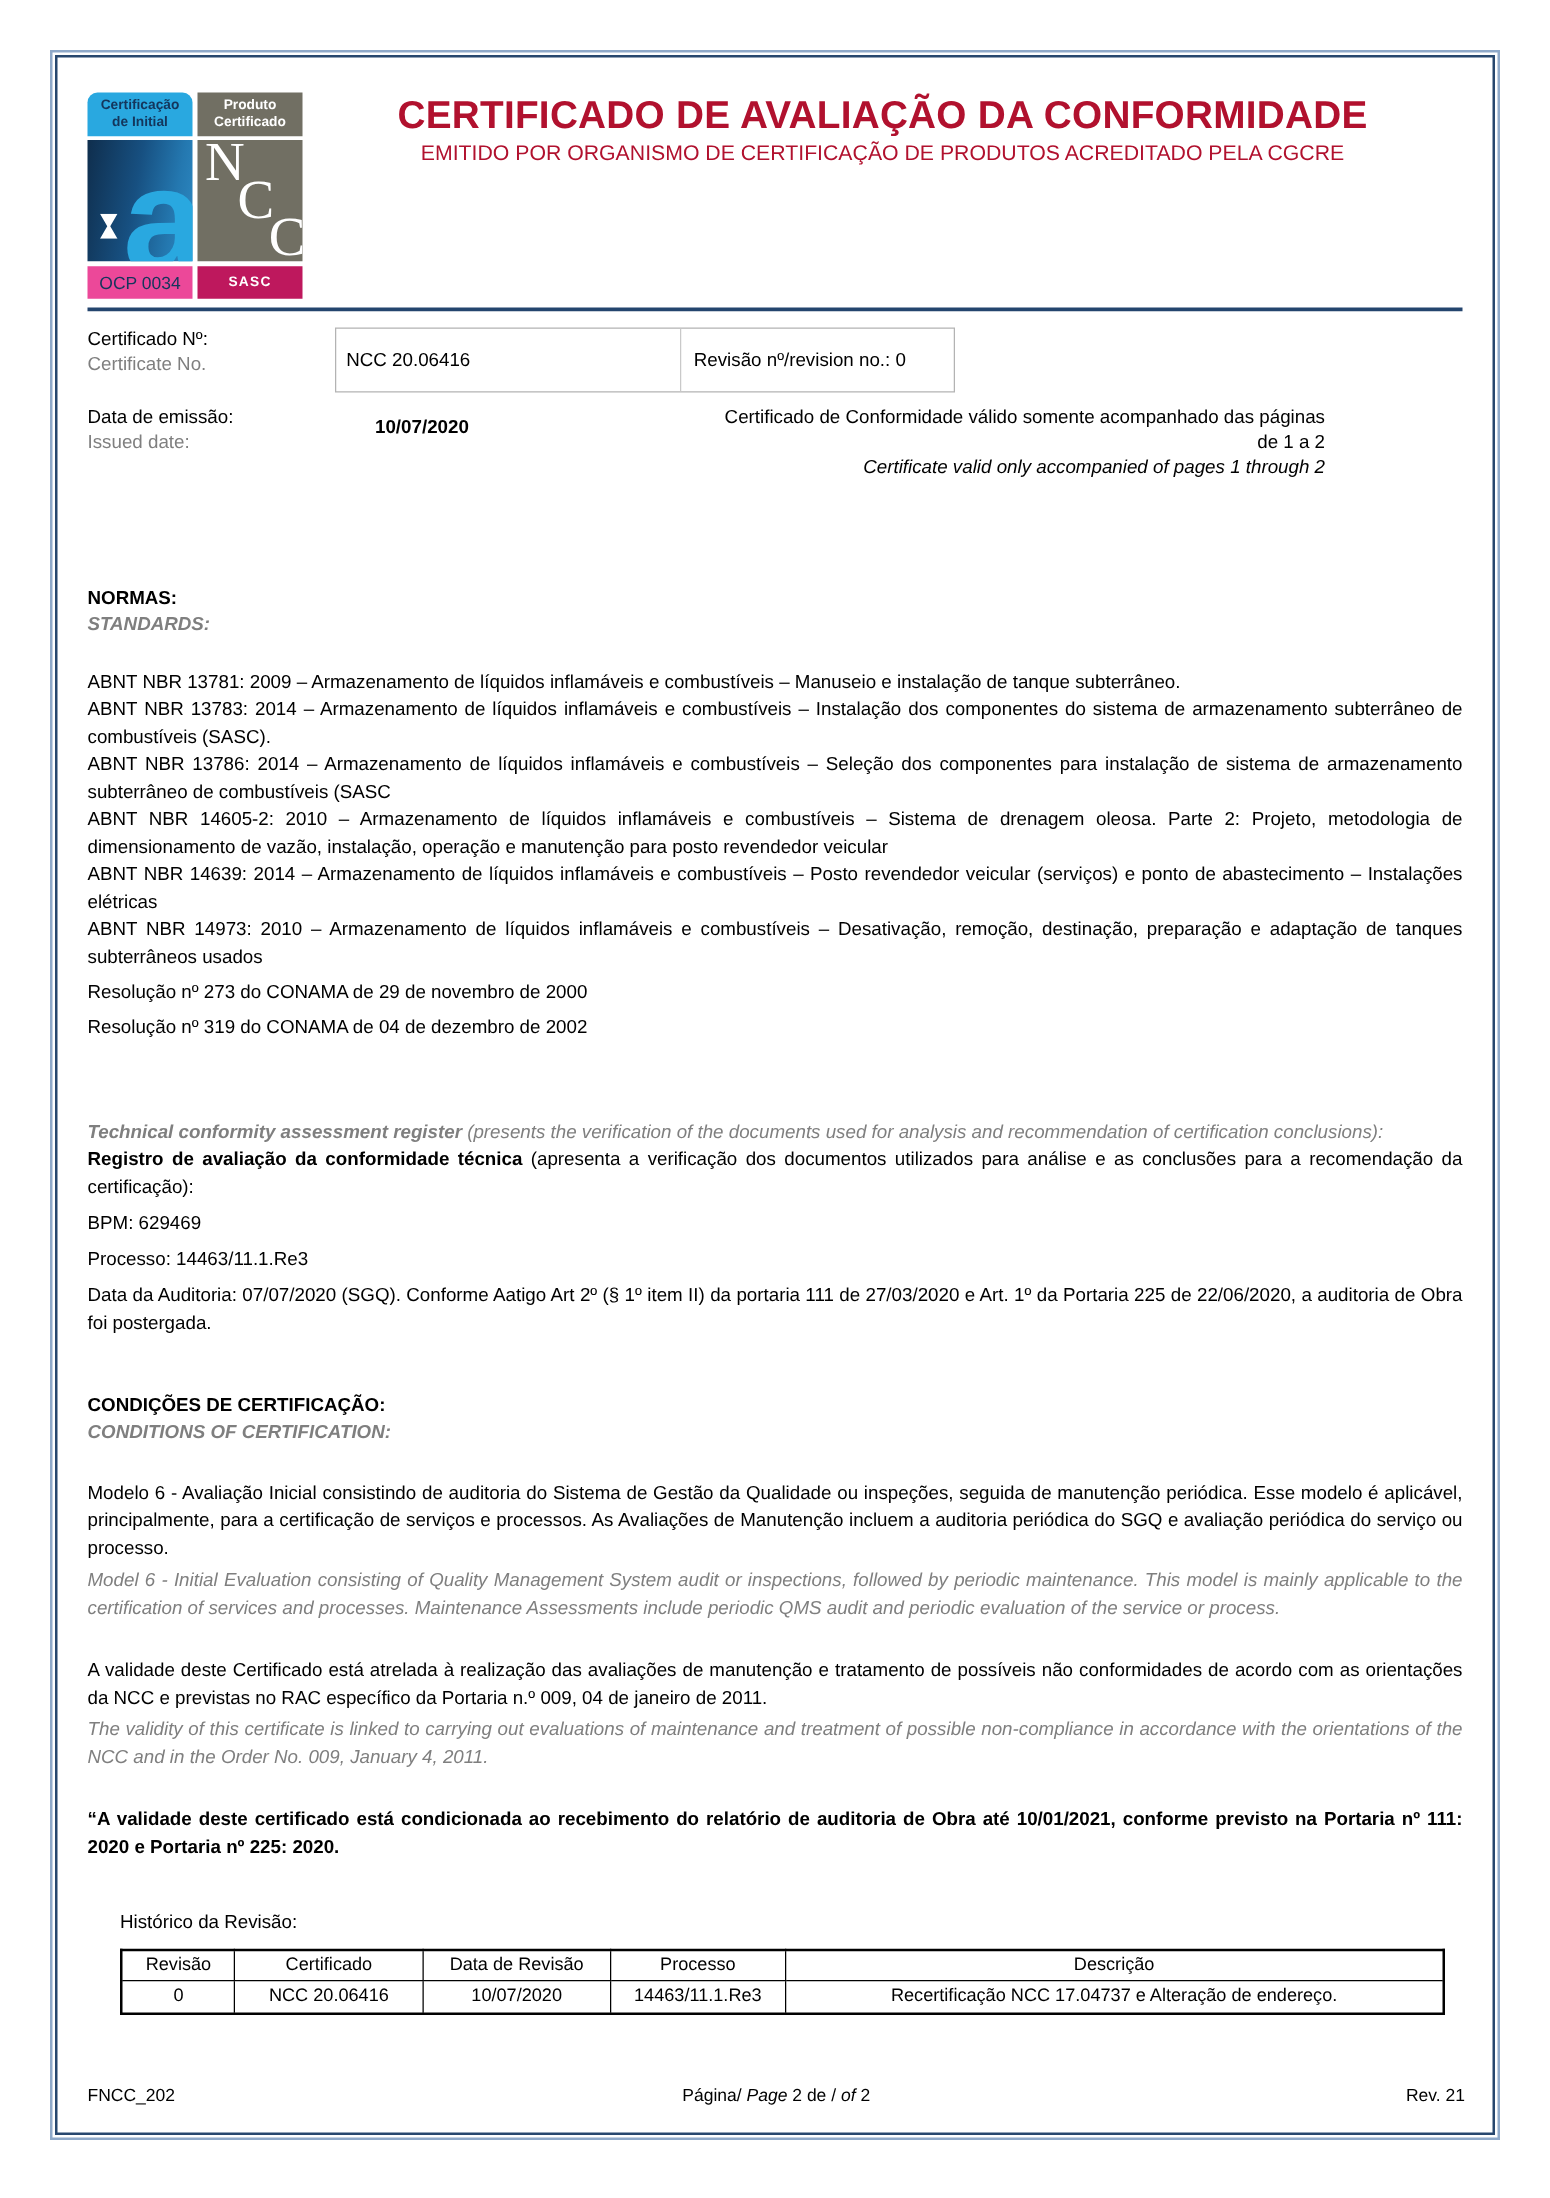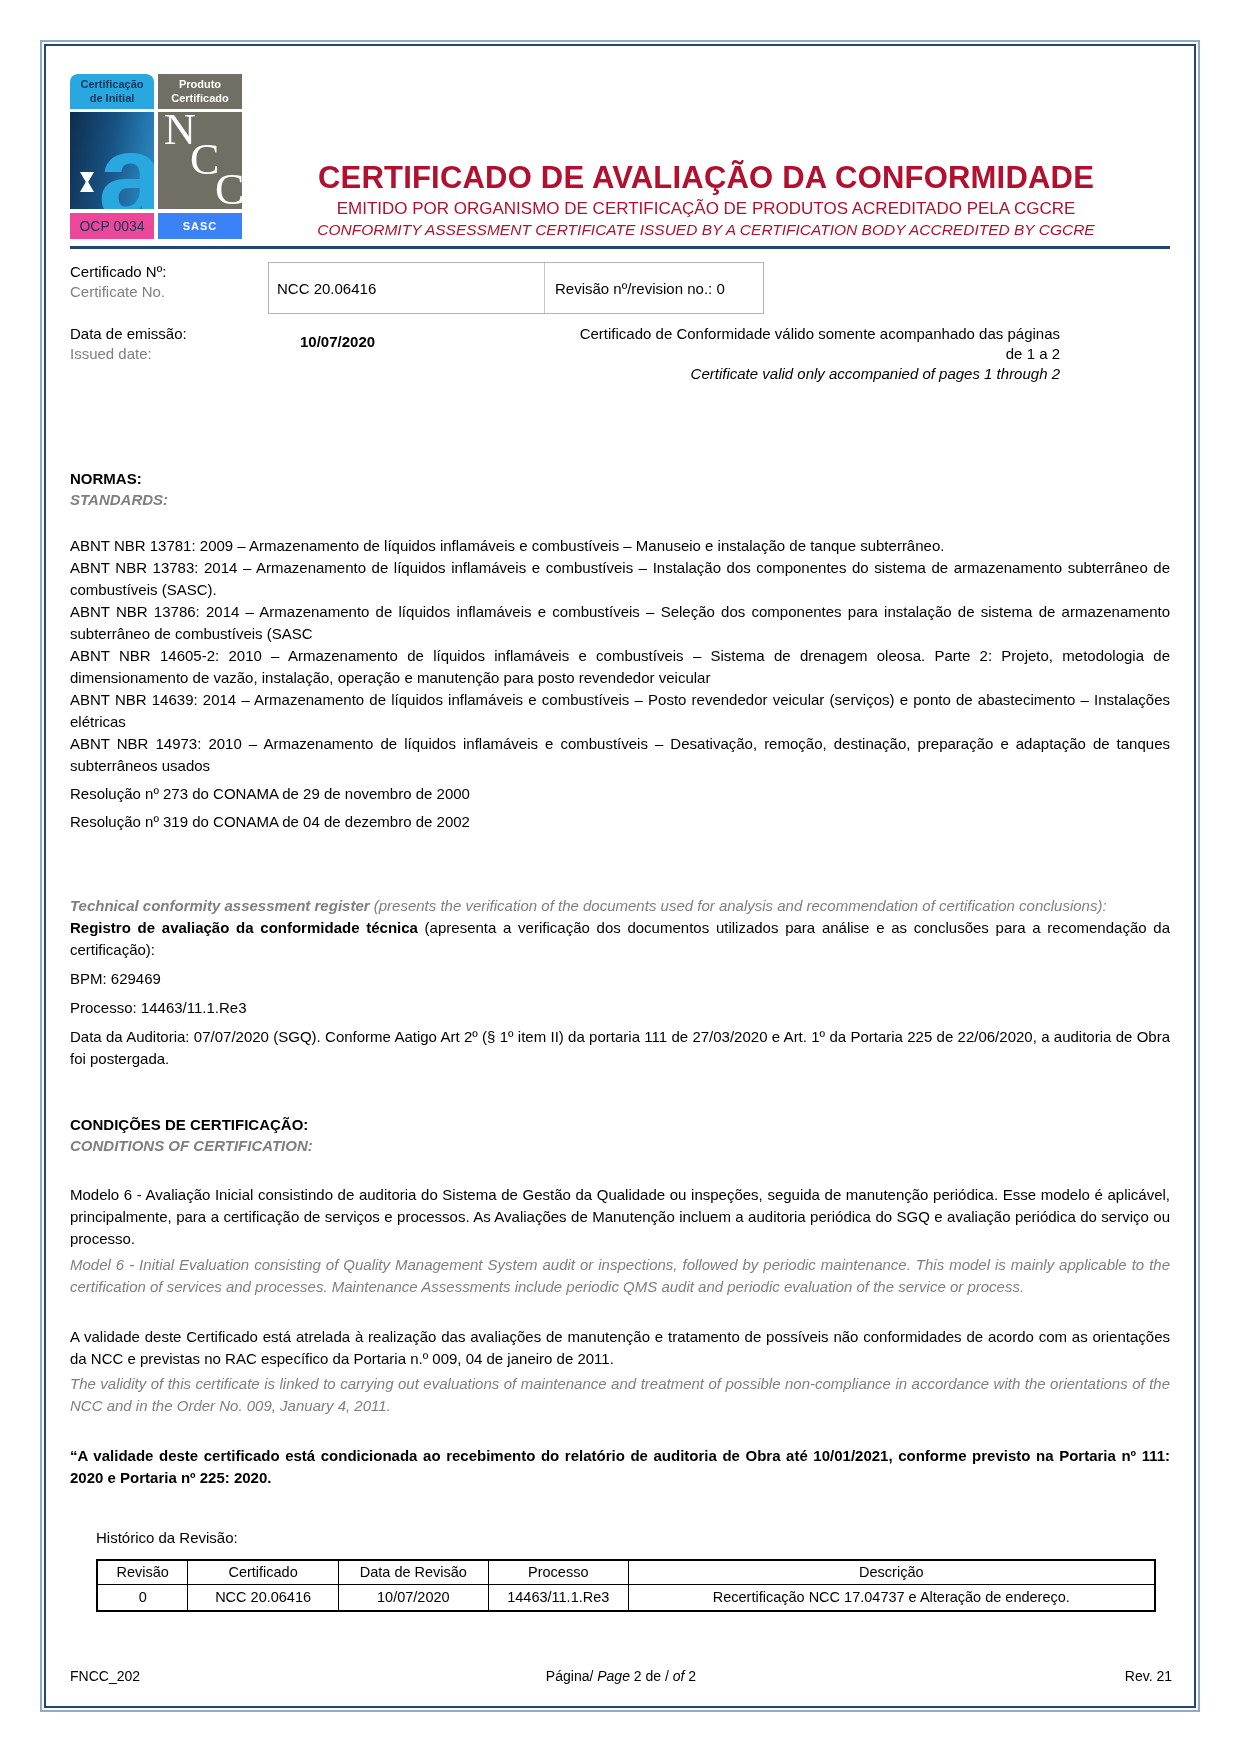--- a/index.html
+++ b/index.html
@@ -10,21 +10,21 @@
   }
   .frame {
     position: absolute; left: 40px; top: 40px; width: 1160px; height: 1672px;
     border: 2px solid #8fa9c9; padding: 2px;
   }
   .frame-inner {
     width: 100%; height: 100%; border: 2px solid #27476e; position: relative;
     padding: 28px 24px 0 24px;
   }
   
-  .header-row { display: flex; align-items: flex-end; }
+  .header-row { display: flex; align-items: flex-start; }
   .logos { display: flex; gap: 4px; flex: 0 0 auto; }
   .logo-col { width: 84px; }
   .logo-cap {
     height: 35px; display: flex; flex-direction: column; justify-content: center;
     text-align: center; font-size: 11px; font-weight: bold; line-height: 1.2;
   }
   .cap-cyan { background:#29a8e0; color:#14365c; border-radius: 8px 8px 0 0; }
   .cap-gray { background:#716f63; color:#ffffff; }
   .logo-body { height: 97px; margin-top: 3px; position: relative; overflow: hidden; }
   .body-left { background: linear-gradient(100deg, #0f2e4d 0%, #175081 45%, #2478b0 78%, #2e8ac4 100%); }
@@ -34,21 +34,21 @@
   }
   .inmetro-mark { position: absolute; left: 9px; bottom: 13px; }
   .body-right { background:#716f63; color:#fff; font-family:"Liberation Serif", serif; }
   .ncc-n  { position:absolute; left: 6px;  top: -4px;  font-size: 44px; line-height:1; }
   .ncc-c1 { position:absolute; left: 32px; top: 26px;  font-size: 44px; line-height:1; }
   .ncc-c2 { position:absolute; left: 57px; top: 56px;  font-size: 44px; line-height:1; }
   .logo-foot {
     height: 26px; margin-top: 4px; display: flex; align-items: center; justify-content: center;
   }
   .foot-cyan { background:#ec4899; color:#14365c; font-size: 14px; }
-  .foot-gray { background:#3b82f6; color:#fff; font-size: 11px; font-weight: bold; letter-spacing: 1px; }
+  .foot-gray { background:#be185d; color:#fff; font-size: 11px; font-weight: bold; letter-spacing: 1px; }
   .titles { flex: 1; text-align: center; padding: 0 10px; }
   .doc-title { font-size: 31px; font-weight: bold; color: #b1112e; letter-spacing: 0.2px; }
   .doc-sub   { font-size: 17px; color: #b1112e; margin-top: 3px; }
   .doc-sub-en{ font-size: 15.5px; color: #b1112e; font-style: italic; margin-top: 2px; }
   
   .rule { margin-top: 7px; border-top: 3px solid #24456e; }
   
   .cert-row1 { display: flex; margin-top: 13px; align-items: flex-start; }
   .label-col { width: 198px; font-size: 15px; line-height: 20px; }
   .lab-en { color: #7f7f7f; }
@@ -127,21 +127,20 @@
               <span class="ncc-n">N</span>
               <span class="ncc-c1">C</span>
               <span class="ncc-c2">C</span>
             </div>
             <div class="logo-foot foot-gray">SASC</div>
           </div>
         </div>
         <div class="titles">
           <div class="doc-title">CERTIFICADO DE AVALIAÇÃO DA CONFORMIDADE</div>
           <div class="doc-sub">EMITIDO POR ORGANISMO DE CERTIFICAÇÃO DE PRODUTOS ACREDITADO PELA CGCRE</div>
-          <div class="doc-sub-en">CONFORMITY ASSESSMENT CERTIFICATE ISSUED BY A CERTIFICATION BODY ACCREDITED BY CGCRE</div>
         </div>
       </div>
 
       <div class="rule"></div>
 
       <div class="cert-row1">
         <div class="label-col">
           <div>Certificado Nº:</div>
           <div class="lab-en">Certificate No.</div>
         </div>

